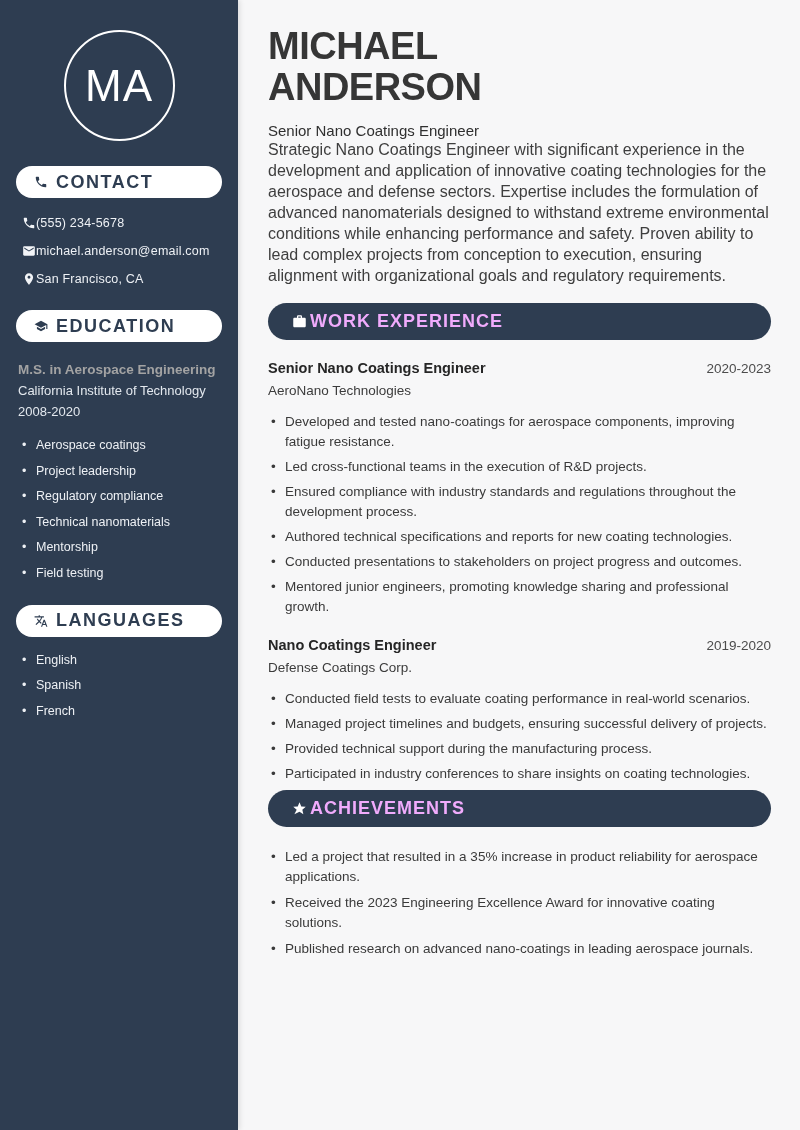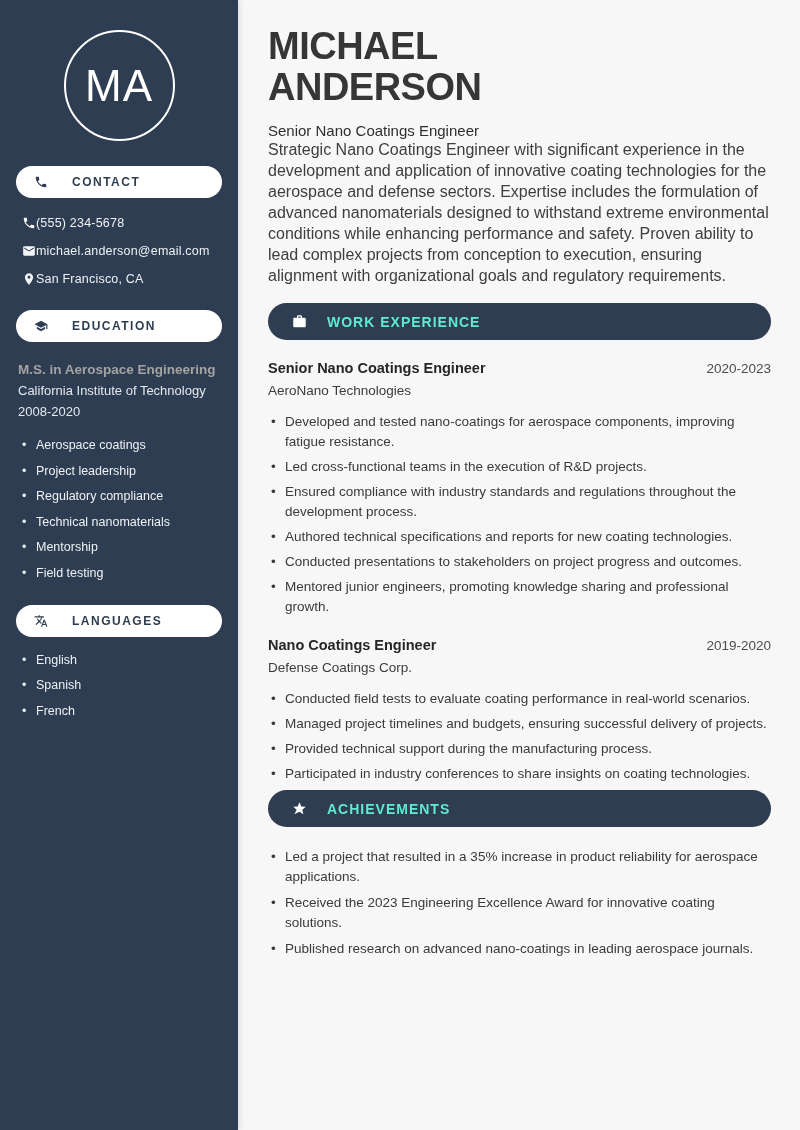--- a/index.html
+++ b/index.html
@@ -10,21 +10,21 @@
     --body-color:#3c3c3c;
   }
   *{box-sizing:border-box;margin:0;padding:0;}
   body{margin:0;background:#e9e9e9;font-family:"Liberation Sans","DejaVu Sans",sans-serif;}
   .page{width:800px;height:1130px;display:flex;background:var(--main-bg);overflow:hidden;}
 
   
   .sidebar{width:238px;flex-shrink:0;background:var(--sidebar-bg);color:#fff;padding:30px 16px 0 16px;box-shadow:2px 0 5px rgba(0,0,0,.10);}
   .avatar{width:111px;height:111px;border:2px solid #fff;border-radius:50%;margin:0 auto;display:flex;align-items:center;justify-content:center;}
   .avatar span{font-size:44px;letter-spacing:1px;color:#fff;font-weight:400;}
-  .side-pill{margin-top:25px;height:32px;background:#fff;border-radius:16px;color:var(--pill-text-dark);display:flex;align-items:center;gap:24px;padding-left:18px;font-size:12px;font-weight:bold;letter-spacing:1.5px;}
+  .side-pill{margin-top:25px;height:32px;background:#fff;border-radius:16px;color:var(--pill-text-dark);display:flex;align-items:center;gap:8px;padding-left:18px;font-size:18px;font-weight:bold;letter-spacing:1.5px;}
   .side-pill svg{width:14px;height:14px;fill:currentColor;flex-shrink:0;}
   .contact-list{margin-top:17px;padding-left:6px;}
   .contact-row{display:flex;align-items:center;margin-bottom:13px;min-height:15px;}
   .contact-row svg{width:14px;height:14px;fill:#f2f4f7;flex-shrink:0;}
   .contact-row span{font-size:12.5px;color:#eef1f5;letter-spacing:.2px;}
   .edu-block{margin-top:17px;padding-left:2px;}
   .edu-degree{font-size:13.5px;font-weight:bold;color:#a3a3a3;line-height:21px;}
   .edu-school{font-size:13px;color:#e3e8ee;line-height:21px;}
   .edu-years{font-size:13px;color:#e3e8ee;line-height:21px;}
   .side-list{list-style:none;margin-top:15px;padding-left:6px;}
@@ -32,21 +32,21 @@
   .side-list li::before{content:"•";position:absolute;left:0;top:0;color:#eef1f5;}
   .side-pill.edu-pill,.side-pill.skills-pill,.side-pill.lang-pill{margin-top:24px;}
   .skills-list li{margin-bottom:9.5px;}
   .lang-list li{margin-bottom:9.5px;}
 
   
   .main{flex:1;padding:26px 29px 0 30px;}
   .name{font-size:38px;line-height:41px;font-weight:bold;color:var(--heading-color);letter-spacing:-.5px;}
   .headline{margin-top:14px;font-size:15px;color:#2f2f2f;}
   .summary{font-size:16px;line-height:21px;color:#3e3e3e;}
-  .section-pill{margin-top:17px;height:37px;background:var(--sidebar-bg);border-radius:19px;color:#5eead4;display:flex;align-items:center;gap:20px;padding-left:24px;font-size:14px;font-weight:bold;letter-spacing:1px;}
+  .section-pill{margin-top:17px;height:37px;background:var(--sidebar-bg);border-radius:19px;color:#f0abfc;display:flex;align-items:center;gap:3px;padding-left:24px;font-size:18px;font-weight:bold;letter-spacing:1px;}
   .section-pill svg{width:15px;height:15px;fill:#fff;flex-shrink:0;}
   .jobs{}
   .job{margin-top:20px;}
   .job-header{display:flex;justify-content:space-between;align-items:baseline;}
   .job-title{font-size:14.5px;font-weight:bold;color:#262626;}
   .job-dates{font-size:13.5px;color:#4c4c4c;}
   .job-company{margin-top:7px;font-size:13.5px;color:#3c3c3c;}
   ul.bullets{list-style:none;margin-top:14px;}
   ul.bullets li{font-size:13.5px;line-height:20px;color:#3a3a3a;margin-bottom:5px;padding-left:17px;position:relative;}
   ul.bullets li::before{content:"•";position:absolute;left:3px;top:0;color:#3a3a3a;}

